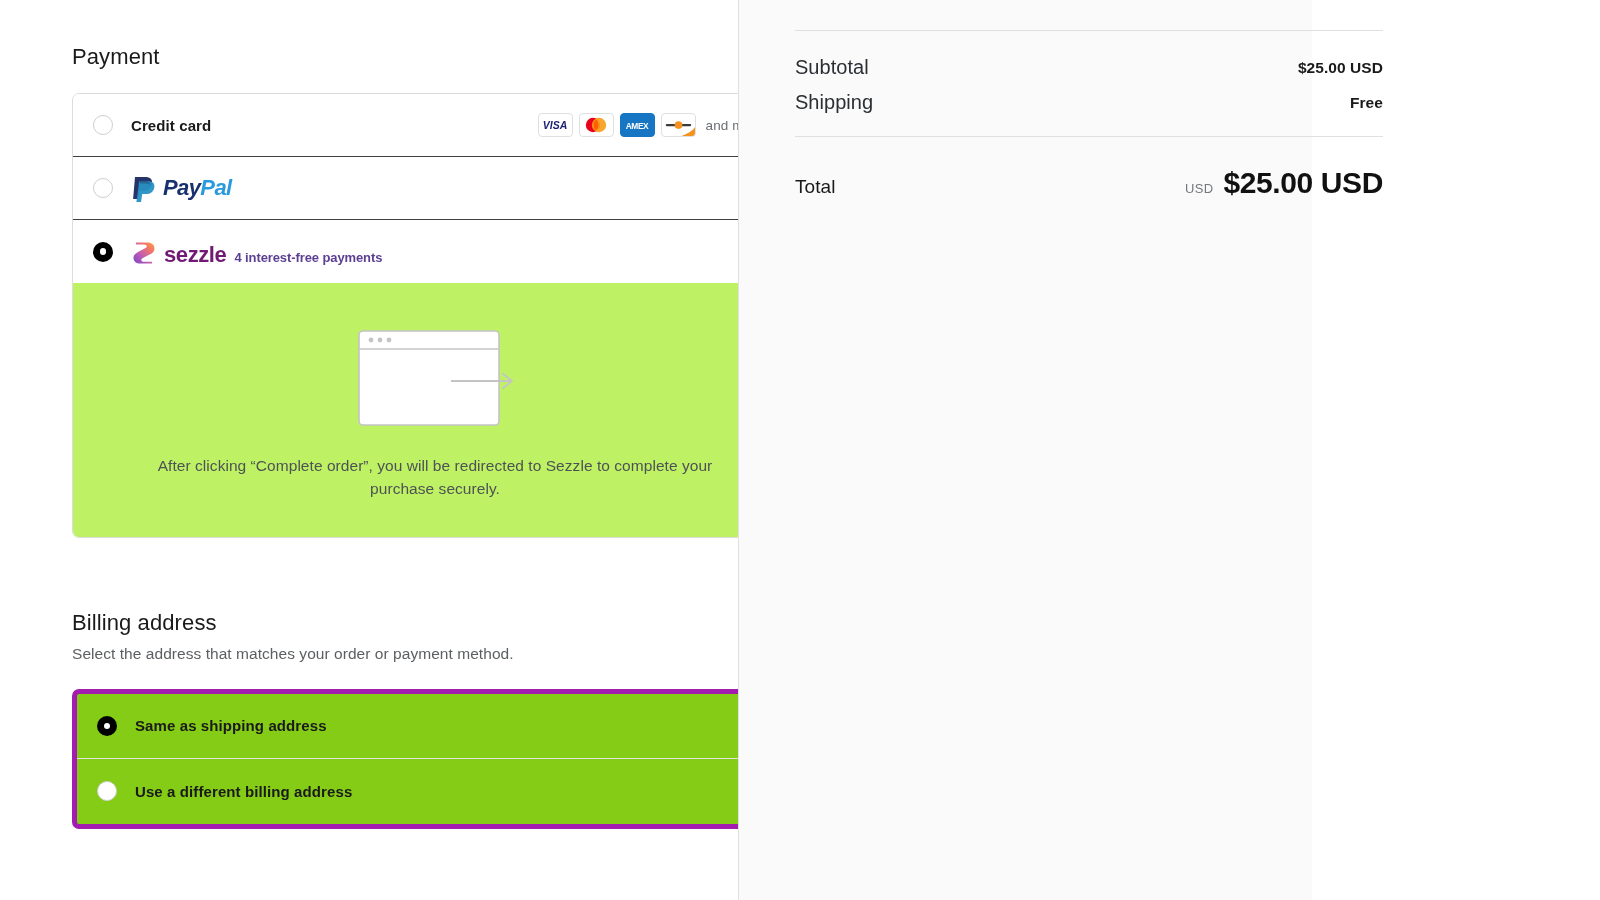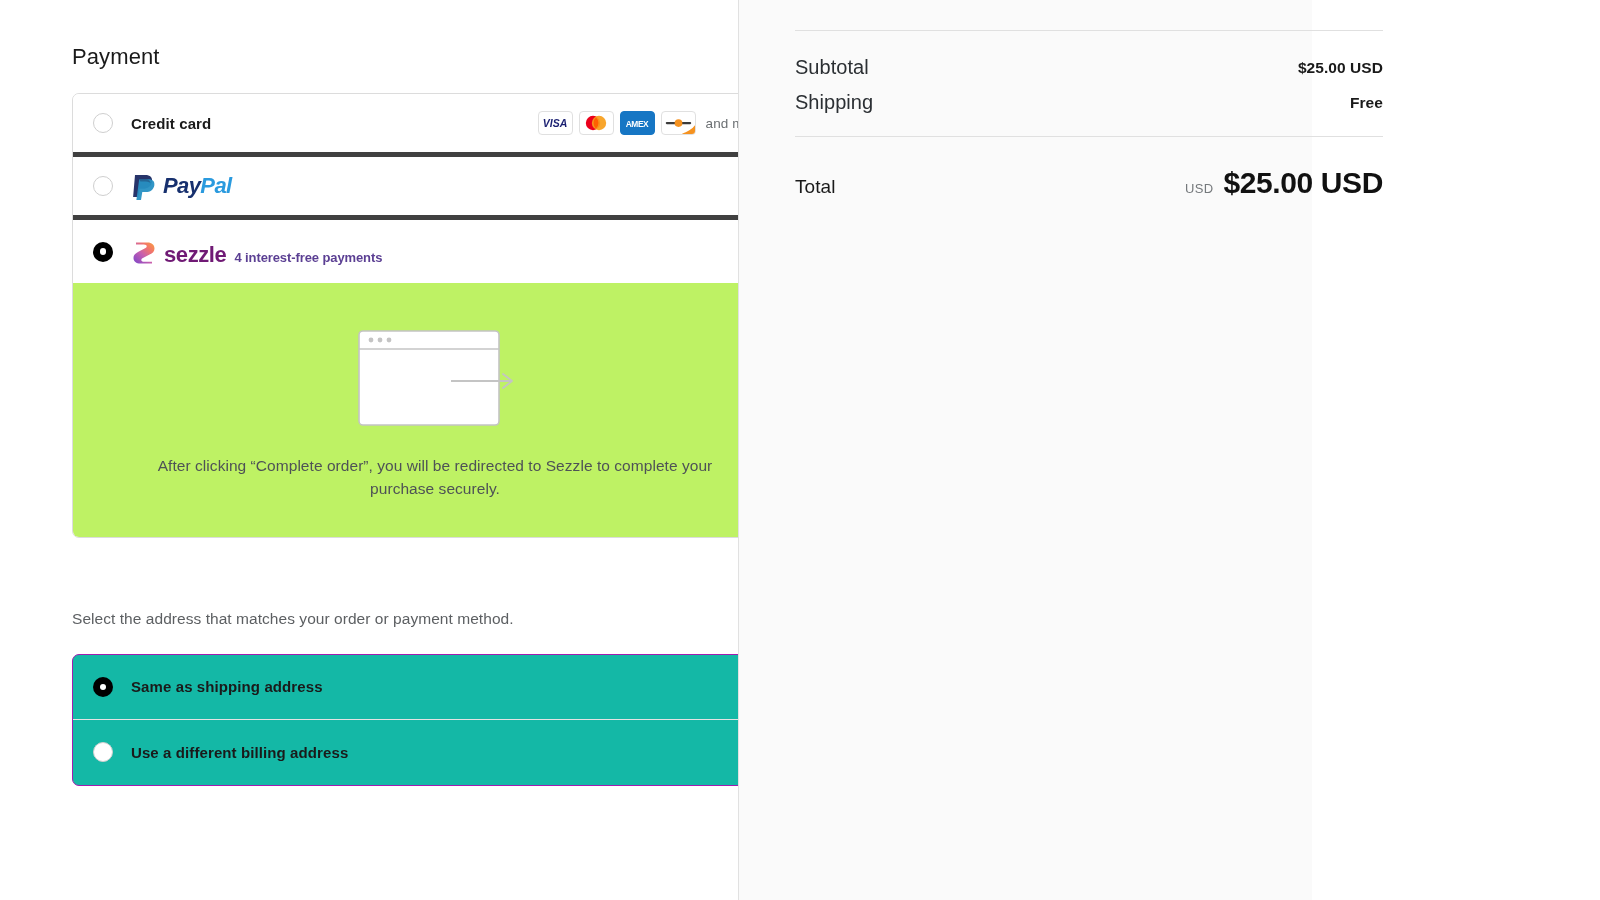--- a/index.html
+++ b/index.html
@@ -25,21 +25,21 @@
     margin: 9px 0 0 0; letter-spacing: .05px;
   }
 
   
   .pm-card {
     margin-top: 23px; border: 1px solid #dcdcdc; border-radius: 7px;
     overflow: hidden; background: #fff;
   }
   .pm-row {
     display: flex; align-items: center; height: 63px;
-    padding: 0 22px 0 20px; border-bottom: 5px solid #404040;
+    padding: 0 22px 0 20px; border-bottom: 1px solid #404040;
     background: #fff;
   }
   .pm-row.last { border-bottom: none; }
   .pm-row .label {
     font-size: 15px; font-weight: 700; color: #1a1a1a; letter-spacing: .1px;
   }
 
   
   .radio { width: 20px; height: 20px; border-radius: 50%; flex: 0 0 20px; margin-right: 18px; position: relative; }
   .radio.off { border: 1.6px solid #cfcfcf; background: #fff; }
@@ -80,21 +80,21 @@
     background: #bef264; padding: 40px 0 36px 0; text-align: center;
   }
   .redirect-text {
     font-size: 15.5px; color: #4e5256; line-height: 1.48; margin: 18px auto 0 auto;
     max-width: 560px; letter-spacing: .05px;
   }
 
   
   .billing-block { margin-top: 72px; }
   .bill-card {
-    margin-top: 26px; border: 1px solid #a21caf; border-radius: 7px; overflow: hidden; background: #14b8a6;
+    margin-top: 26px; border: 5px solid #a21caf; border-radius: 7px; overflow: hidden; background: #84cc16;
   }
   .bill-row {
     display: flex; align-items: center; height: 65px; padding: 0 20px;
     border-bottom: 1px solid #e3e3e3;
   }
   .bill-row.last { border-bottom: none; align-items: center; }
   .bill-row .label { font-size: 15px; font-weight: 700; color: #1a1a1a; letter-spacing: .1px; }
 
   
   .right-col {
@@ -212,20 +212,21 @@
                 <path d="M168 51 L177 58 L168 65" fill="none" stroke="#c4c4c4" stroke-width="1.8" stroke-linecap="round" stroke-linejoin="round"></path>
               </svg>
             </span>
             <p class="redirect-text">After clicking “Complete order”, you will be redirected to Sezzle to complete your purchase securely.</p>
           </div>
 
         </div>
       </div>
 
       <div class="billing-block">
+        <h2 class="section-title">Billing address</h2>
         <p class="section-sub">Select the address that matches your order or payment method.</p>
 
         <div class="bill-card">
           <div class="bill-row">
             <span class="radio on"></span>
             <span class="label">Same as shipping address</span>
           </div>
           <div class="bill-row last">
             <span class="radio off"></span>
             <span class="label">Use a different billing address</span>

